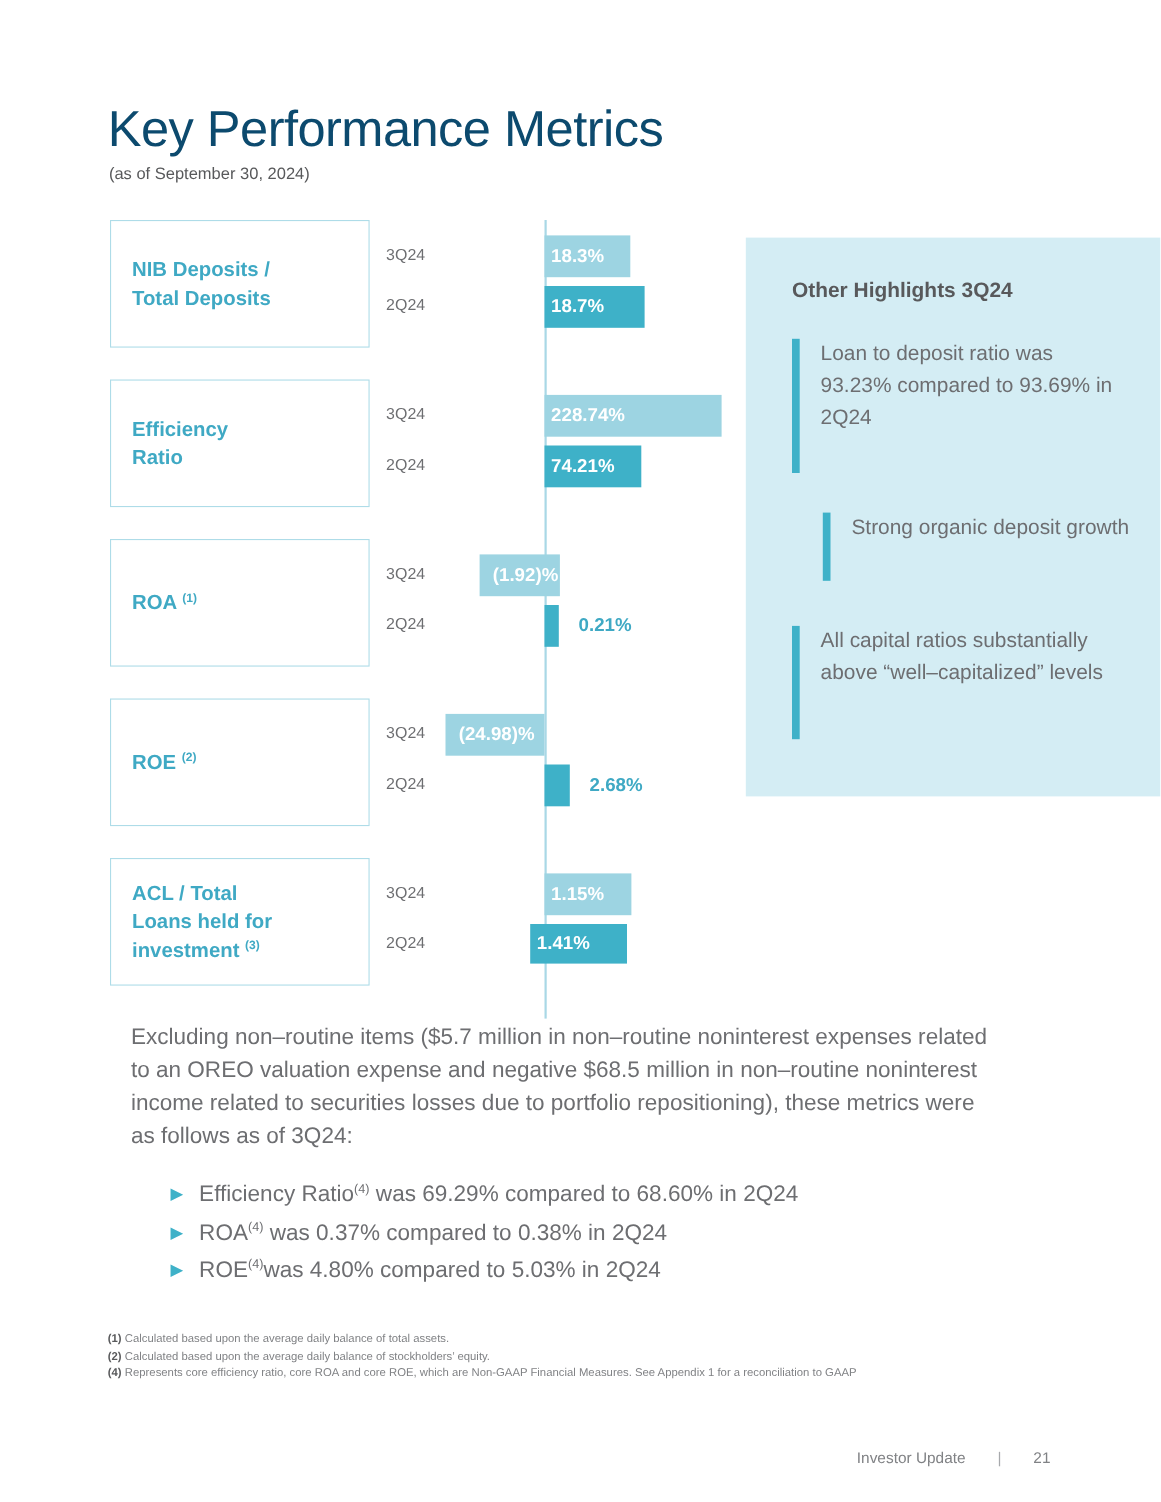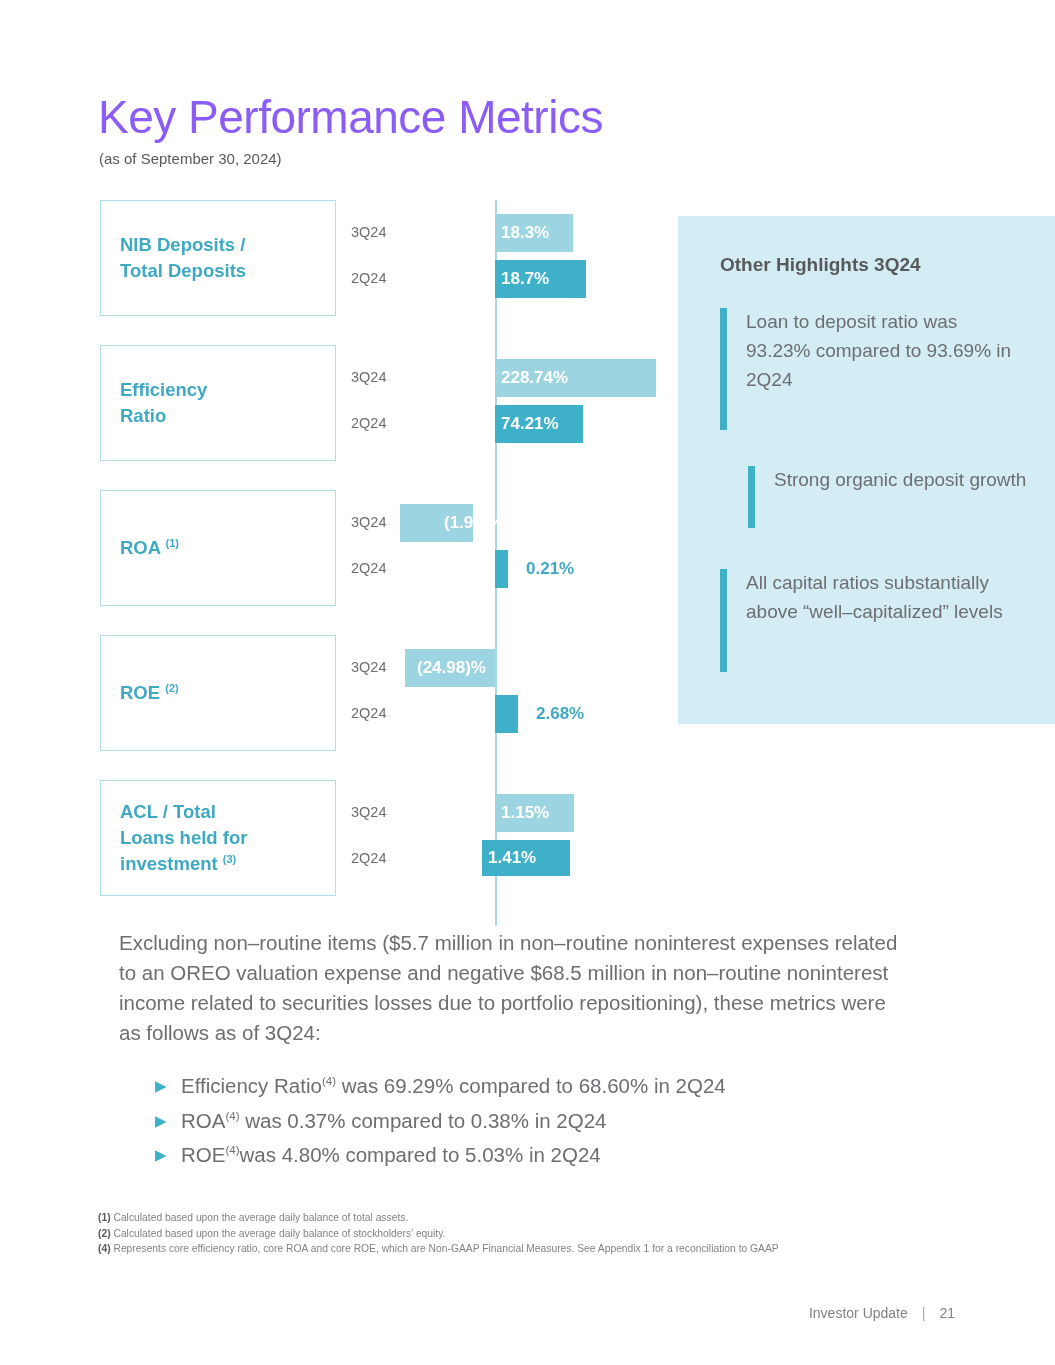--- a/index.html
+++ b/index.html
@@ -8,21 +8,21 @@
     background: #ffffff;
     font-family: "Liberation Sans", sans-serif;
     position: relative;
     overflow: hidden;
   }
 
   
   .page-title {
     position: absolute; left: 98px; top: 90px;
     font-size: 46px; font-weight: 400;
-    color: #8b5cf6; letter-spacing: -0.5px;
+    color: #0c4a6e; letter-spacing: -0.5px;
     white-space: nowrap;
   }
   .page-subtitle {
     position: absolute; left: 99px; top: 150px;
     font-size: 15px; color: #58595B;
   }
 
   
   .chart {
     position: absolute; left: 0; top: 196px;
@@ -128,23 +128,23 @@
     width: 800px;
   }
   .footnote {
     font-size: 10.3px; color: #808285;
     line-height: 1.52;
   }
   .footnote b { color: #58595B; }
 
   
   .footer {
-    position: absolute; right: 100px; bottom: 44px;
+    position: absolute; right: 100px; bottom: 32px;
     font-size: 14px; color: #808285;
-    display: flex; gap: 14px; justify-content: space-between;
+    display: flex; gap: 29px; justify-content: space-between;
   }
   .footer-sep { color: #A7A9AC; }
 </style>
 </head>
 <body>
 
 <div class="page-title">Key Performance Metrics</div>
 <div class="page-subtitle">(as of September 30, 2024)</div>
 
 <div class="chart">
@@ -174,21 +174,21 @@
         <div class="qtr-label" style="top: 74px;">2Q24</div>
         <div class="bar pos q2" style="top: 64px; height: 38px; width: 88px; left: 495px;">
           <span class="bar-value">74.21%</span>
         </div>
       </div>
       <div class="metric-row" style="top: 290px;">
         <div class="label-box" style="top: 4px; height: 116px;">
           <div class="label-text">ROA <sup>(1)</sup></div>
         </div>
         <div class="qtr-label" style="top: 28px;">3Q24</div>
-        <div class="bar pos q3" style="top: 18px; height: 38px; width: 73px; left: 400px; padding-left: 32px;">
+        <div class="bar pos q3" style="top: 18px; height: 38px; width: 73px; left: 436px;">
           <span class="bar-value neg">(1.92)%</span>
         </div>
         <div class="qtr-label" style="top: 74px;">2Q24</div>
         <div class="bar pos q2" style="top: 64px; height: 38px; width: 13px; left: 495px;">
           <span class="bar-value outside">0.21%</span>
         </div>
       </div>
       <div class="metric-row" style="top: 435px;">
         <div class="label-box" style="top: 4px; height: 116px;">
           <div class="label-text">ROE <sup>(2)</sup></div>

